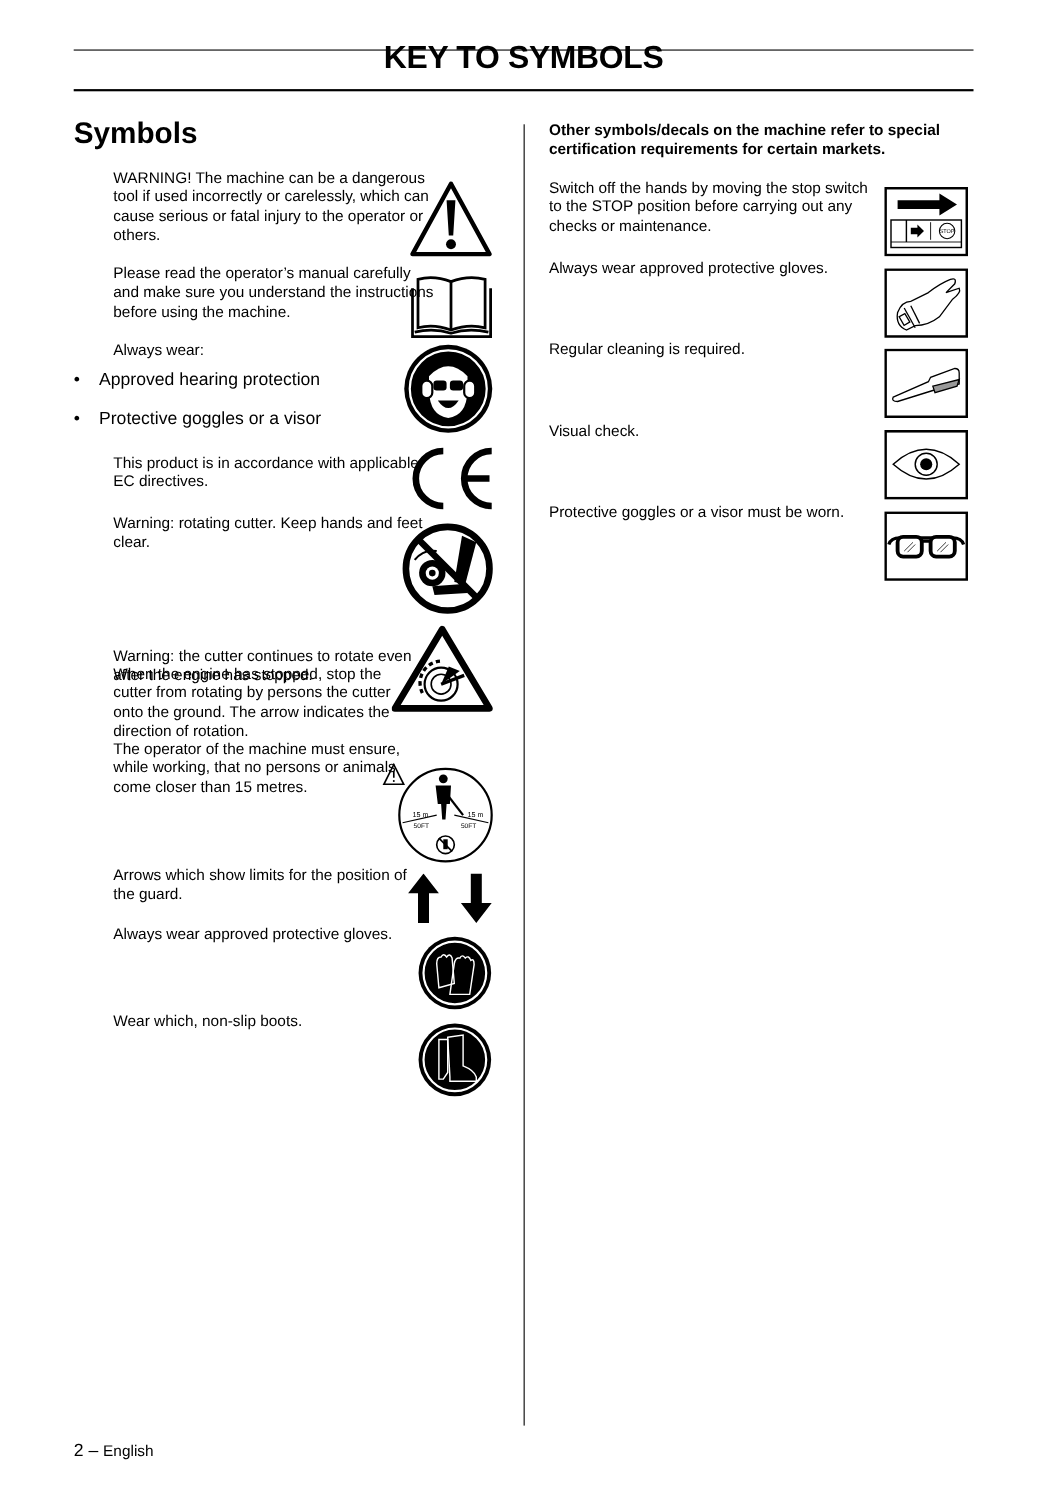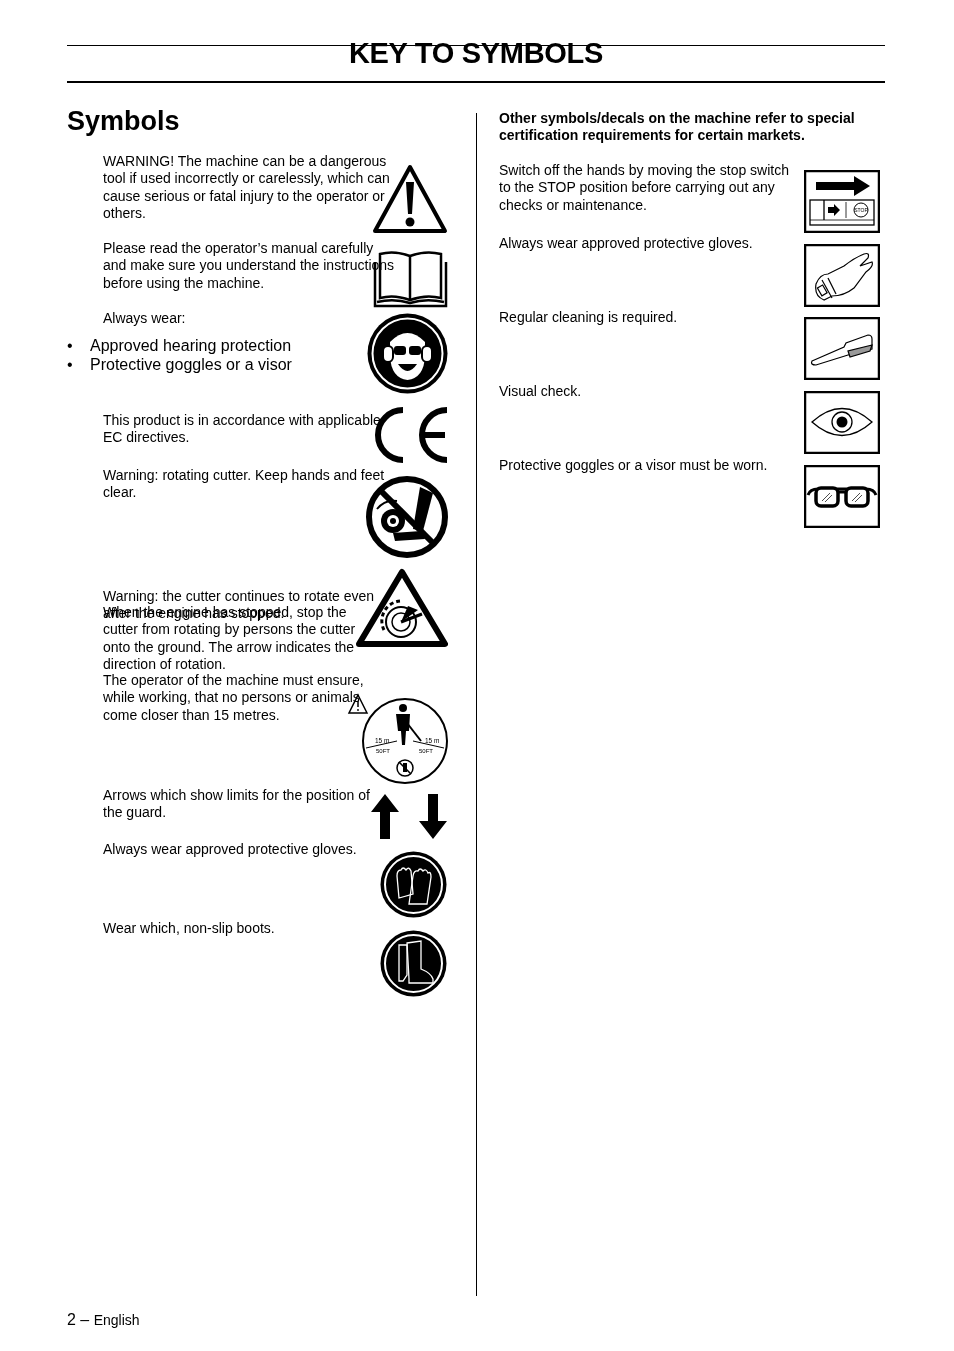--- a/index.html
+++ b/index.html
@@ -54,21 +54,21 @@
         <path d="M8 6 Q22 2 38 8 Q54 2 69 6 L69 50 Q54 46 38 52 Q22 46 8 50 Z"></path>
         <line x1="38" y1="8" x2="38" y2="52"></line>
         <path d="M3 14 L3 58 L74 58 L74 14"></path>
         <path d="M5 54 Q22 50 38 55 Q54 50 72 54"></path>
       </g>
     </svg>
 </div>
 
 <div class="txt left-txt" style="top:310px">Always wear:</div>
 <div class="bullet" style="top:337px"><span class="dot">•</span><span>Approved hearing protection</span></div>
-<div class="bullet" style="top:356px"><span class="dot">•</span><span>Protective goggles or a visor</span></div>
+<div class="bullet" style="top:372px"><span class="dot">•</span><span>Protective goggles or a visor</span></div>
 <div class="icon" style="left:366px;top:312px;width:83px;height:83px">
   <svg viewBox="0 0 83 83">
       <circle cx="41.5" cy="41.5" r="40" fill="#000"></circle>
       <circle cx="41.5" cy="41.5" r="35" fill="none" stroke="#fff" stroke-width="2"></circle>
       <path d="M24 30 Q41.5 12 59 30 L59 44 Q58 66 41.5 68 Q25 66 24 44 Z" fill="#fff"></path>
       <rect x="17" y="34" width="10" height="16" rx="5" fill="#fff" stroke="#000" stroke-width="2"></rect>
       <rect x="56" y="34" width="10" height="16" rx="5" fill="#fff" stroke="#000" stroke-width="2"></rect>
       <rect x="28" y="34" width="12" height="9" rx="3" fill="#000"></rect>
       <rect x="43" y="34" width="12" height="9" rx="3" fill="#000"></rect>
       <path d="M32 52 Q41.5 66 51 52 Z" fill="#000"></path>

